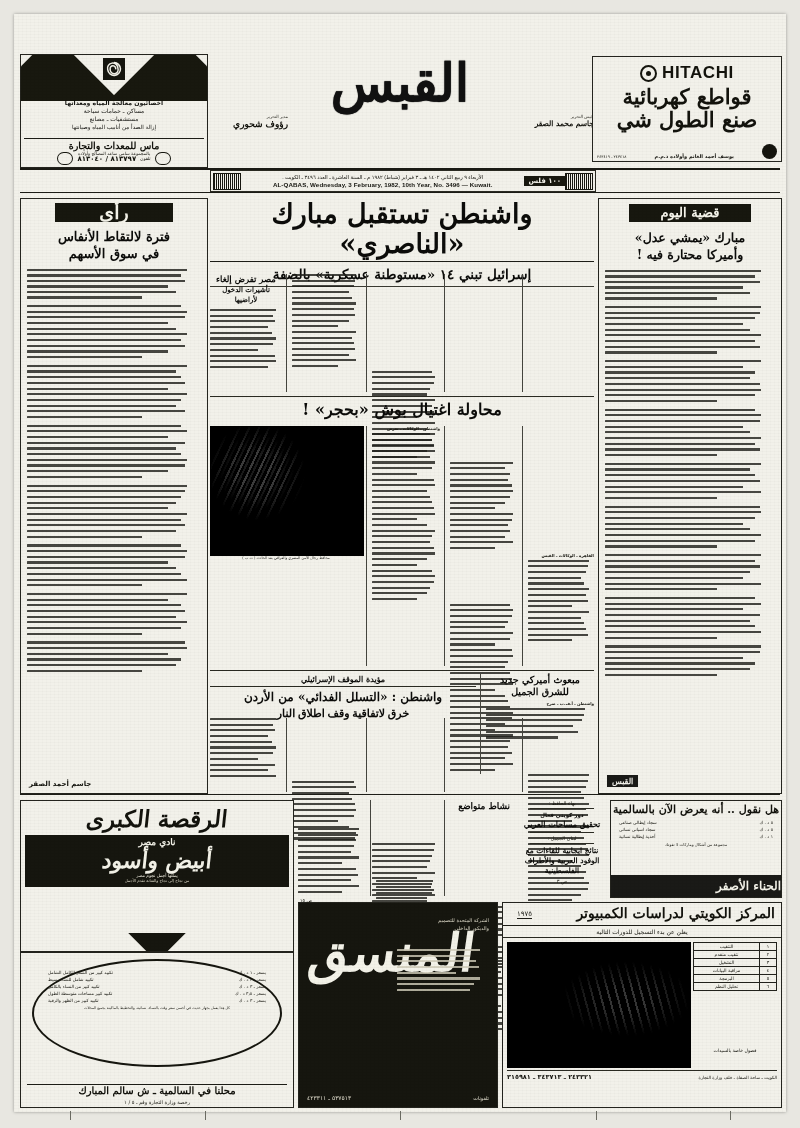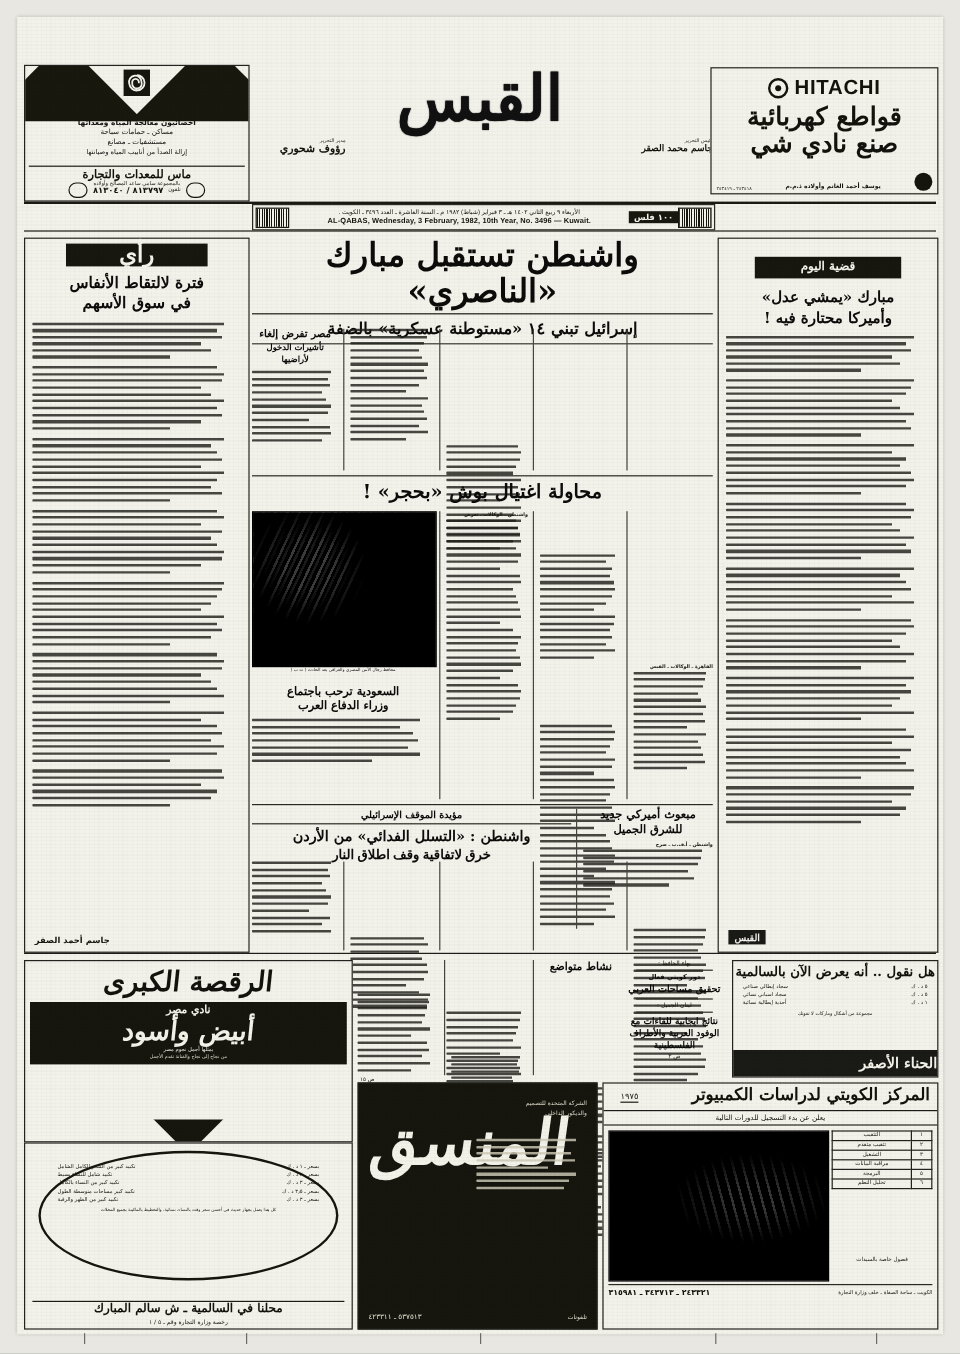--- a/index.html
+++ b/index.html
@@ -137,21 +137,21 @@
 
       <div class="adbox" style="left:578px;top:42px;width:188px;height:104px;border-width:1.5px;">
         <div style="display:flex;align-items:center;justify-content:center;gap:5px;margin-top:6px;">
           <div style="width:13px;height:13px;border:2px solid #15150e;border-radius:50%;display:flex;align-items:center;justify-content:center;">
             <div style="width:5px;height:5px;background:#15150e;border-radius:50%;"></div>
           </div>
           <div style="font-family:'Liberation Sans',sans-serif;font-weight:bold;font-size:17px;letter-spacing:.6px;color:#13130c;">HITACHI</div>
         </div>
         <div class="ar" style="text-align:center;margin-top:2px;">
           <div class="bigar" style="font-size:21px;line-height:23px;">قواطع كهربائية</div>
-          <div class="bigar" style="font-size:21px;line-height:23px;">صنع نادي شي</div>
+          <div class="bigar" style="font-size:21px;line-height:23px;">صنع الطول شي</div>
         </div>
         <div style="position:absolute;left:4px;right:4px;bottom:2px;display:flex;align-items:flex-end;justify-content:space-between;">
           <div style="font-size:4px;direction:rtl;color:#1b1b14;">٢٤٣٤١٨ ـ ٢٤٣٤١٩</div>
           <div style="font-size:5px;direction:rtl;color:#13130d;font-weight:bold;">يوسف أحمد الغانم وأولاده ذ.م.م</div>
           <div style="width:15px;height:15px;border-radius:50%;background:#15150e;"></div>
         </div>
       </div>
 
       <div style="position:absolute;left:6px;right:6px;top:154px;height:2px;background:#1b1b15;"></div>
       <div style="position:absolute;left:196px;top:156px;width:384px;height:20px;border:1px solid #2a2a22;display:flex;align-items:center;">
@@ -355,33 +355,20 @@
       </div>
 
       <div style="position:absolute;top:198px;left:0;width:384px;height:1px;background:#2a2a22;"></div>
 
       <div class="hdl" style="position:absolute;top:202px;left:0;width:384px;font-size:16px;line-height:20px;font-family:'DejaVu Serif',serif;">محاولة اغتيال بوش «بحجر» !</div>
 
       <div style="position:absolute;top:228px;left:0;width:384px;height:240px;">
         <div class="photo" style="position:absolute;left:0;top:0;width:152px;height:128px;"></div>
         <div class="cap" style="position:absolute;left:0;top:130px;width:152px;">محافظ رجال الأمن المصري والعراقي بعد الحادث ( ت ب )</div>
 
-        <div style="position:absolute;left:0;top:145px;width:152px;">
-          <div class="hdl" style="font-size:9.5px;line-height:12px;font-family:'DejaVu Serif',serif;">السعودية ترحب باجتماع</div>
-          <div class="hdl" style="font-size:9.5px;line-height:12px;font-family:'DejaVu Serif',serif;">وزراء الدفاع العرب</div>
-          <div class="lines" style="margin-top:4px;">
-            <div class="ln s1"></div>
-              <div class="ln s3"></div>
-              <div class="ln s2"></div>
-              <div class="ln s4"></div>
-            <div class="ln s6"></div>
-              <div class="ln s1"></div>
-              <div class="ln s5"></div>
-          </div>
-        </div>
         <div class="vrule" style="left:156px;top:0;height:240px;"></div>
 
         <div class="col lines" style="left:162px;top:0;width:68px;">
           <div class="ar" style="font-size:4px;font-weight:bold;margin-bottom:2px;color:#16160f;">واشنطن ـ الوكالات ـ تعرض</div>
           <div class="ln s1"></div>
             <div class="ln s2"></div>
             <div class="ln s4"></div>
             <div class="ln s3"></div>
           <div class="ln s6"></div>
             <div class="ln s1"></div>
@@ -569,21 +556,21 @@
             <div class="ln s5"></div>
             <div class="ln s2"></div>
           <div class="ln s4"></div>
             <div class="ln s3"></div>
             <div class="ln s1"></div>
         </div>
       </div>
     </div>
 
     <div class="box" style="left:584px;top:184px;width:182px;height:594px;border-width:1px;">
-      <div class="hdr-black" style="margin:15px 30px 0 30px;font-size:10px;line-height:18px;">قضية اليوم</div>
+      <div class="hdr-black" style="margin:5px 30px 0 30px;font-size:13px;line-height:18px;">قضية اليوم</div>
       <div class="hdl" style="font-size:12.5px;line-height:17px;margin-top:7px;font-family:'DejaVu Serif',serif;">مبارك «يمشي عدل»</div>
       <div class="hdl" style="font-size:12.5px;line-height:17px;font-family:'DejaVu Serif',serif;">وأميركا محتارة فيه !</div>
       <div class="lines" style="margin:7px 6px 0 6px;">
         <div class="ln s1 dense"></div>
           <div class="ln s2 dense"></div>
           <div class="ln s4 dense"></div>
         <div class="ln s3 dense"></div>
           <div class="ln s6 dense"></div>
           <div class="ln s5 dense"></div>
         <div class="para-gap"></div>

